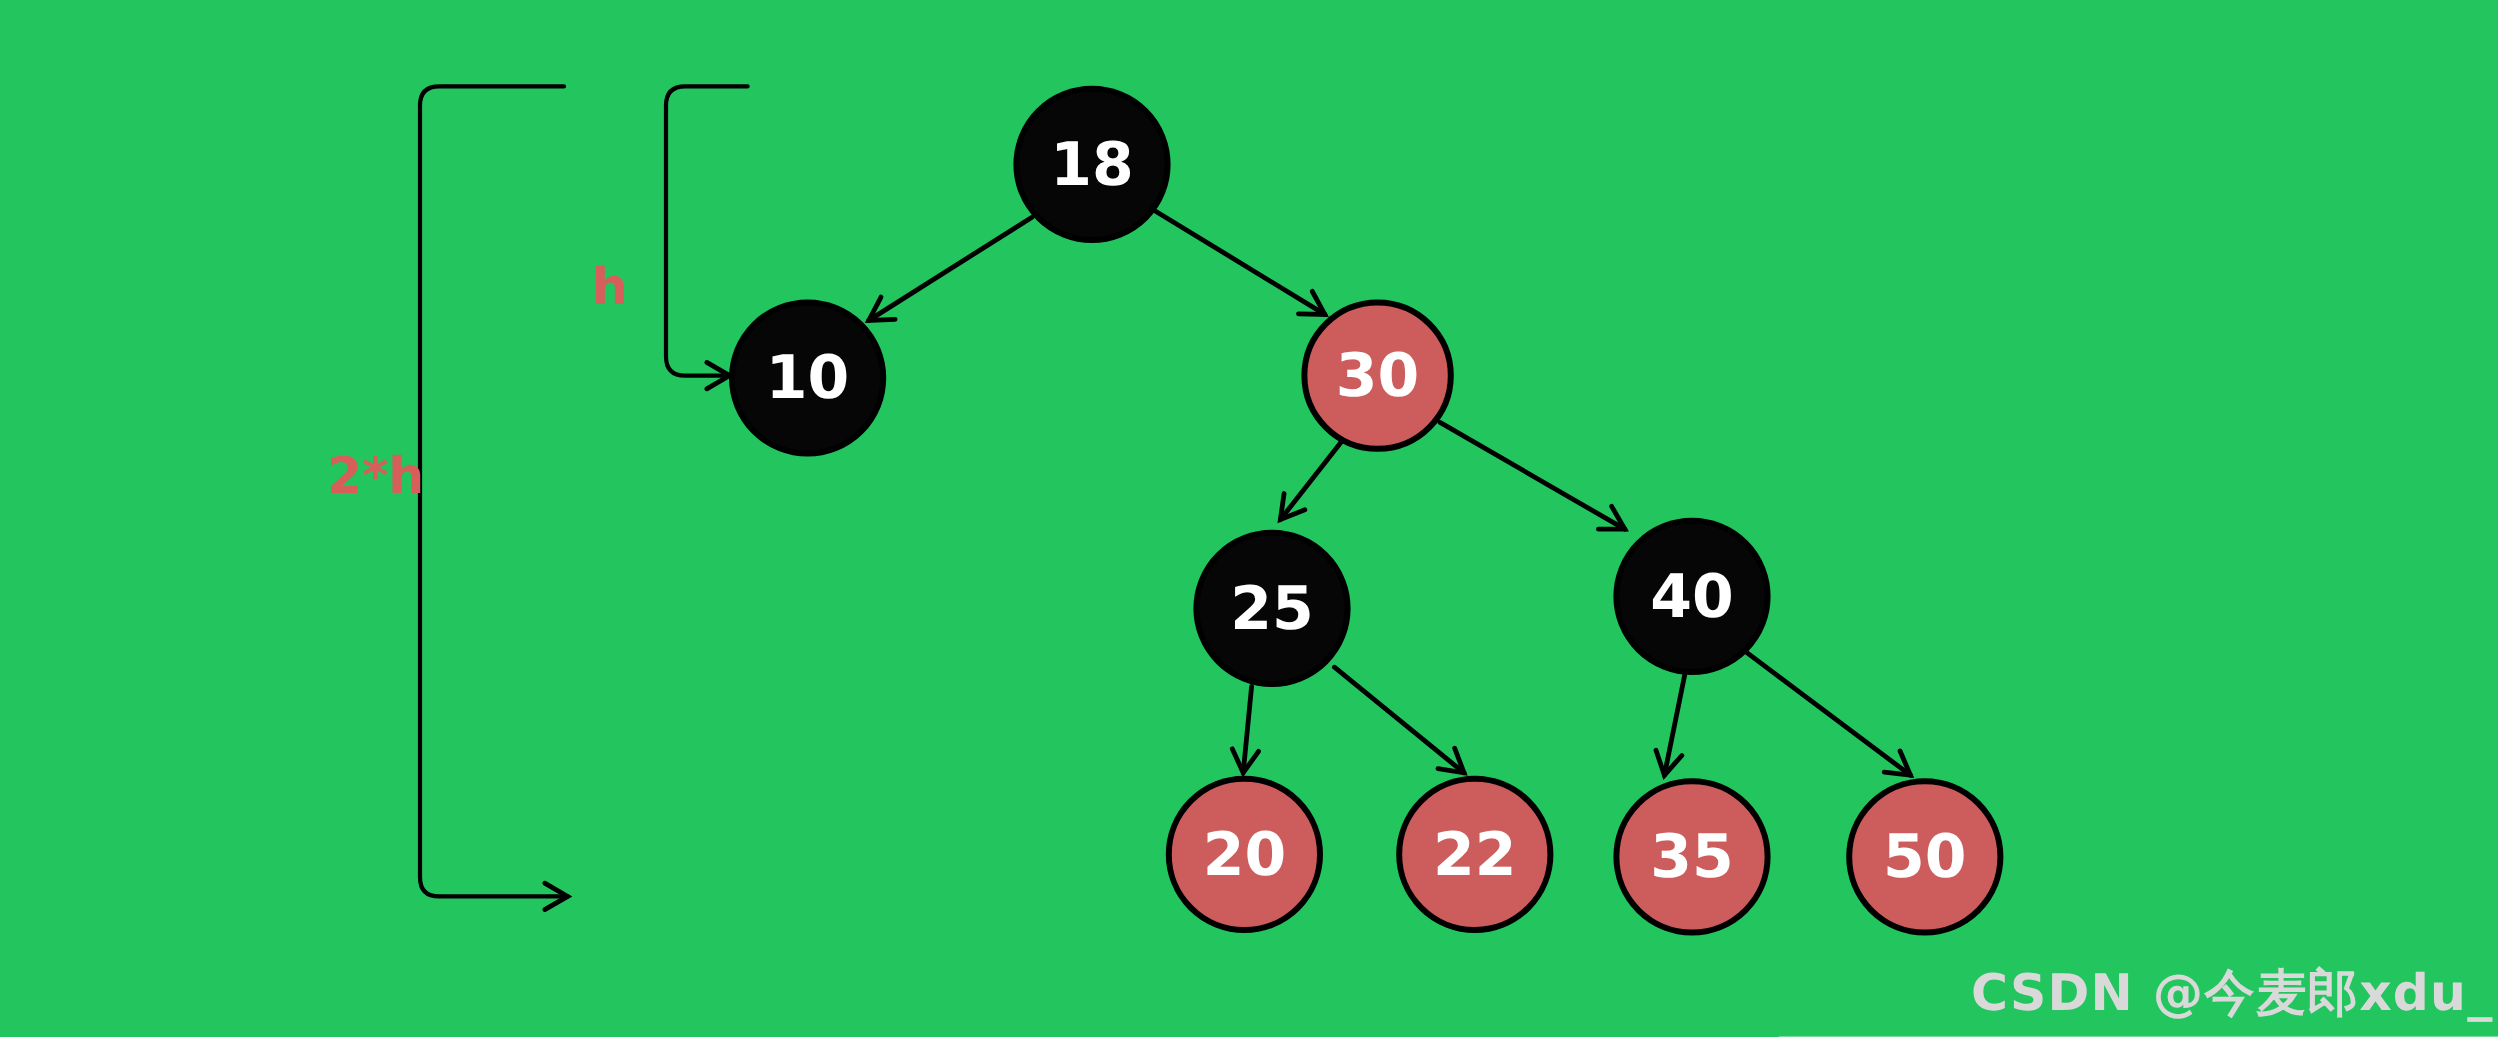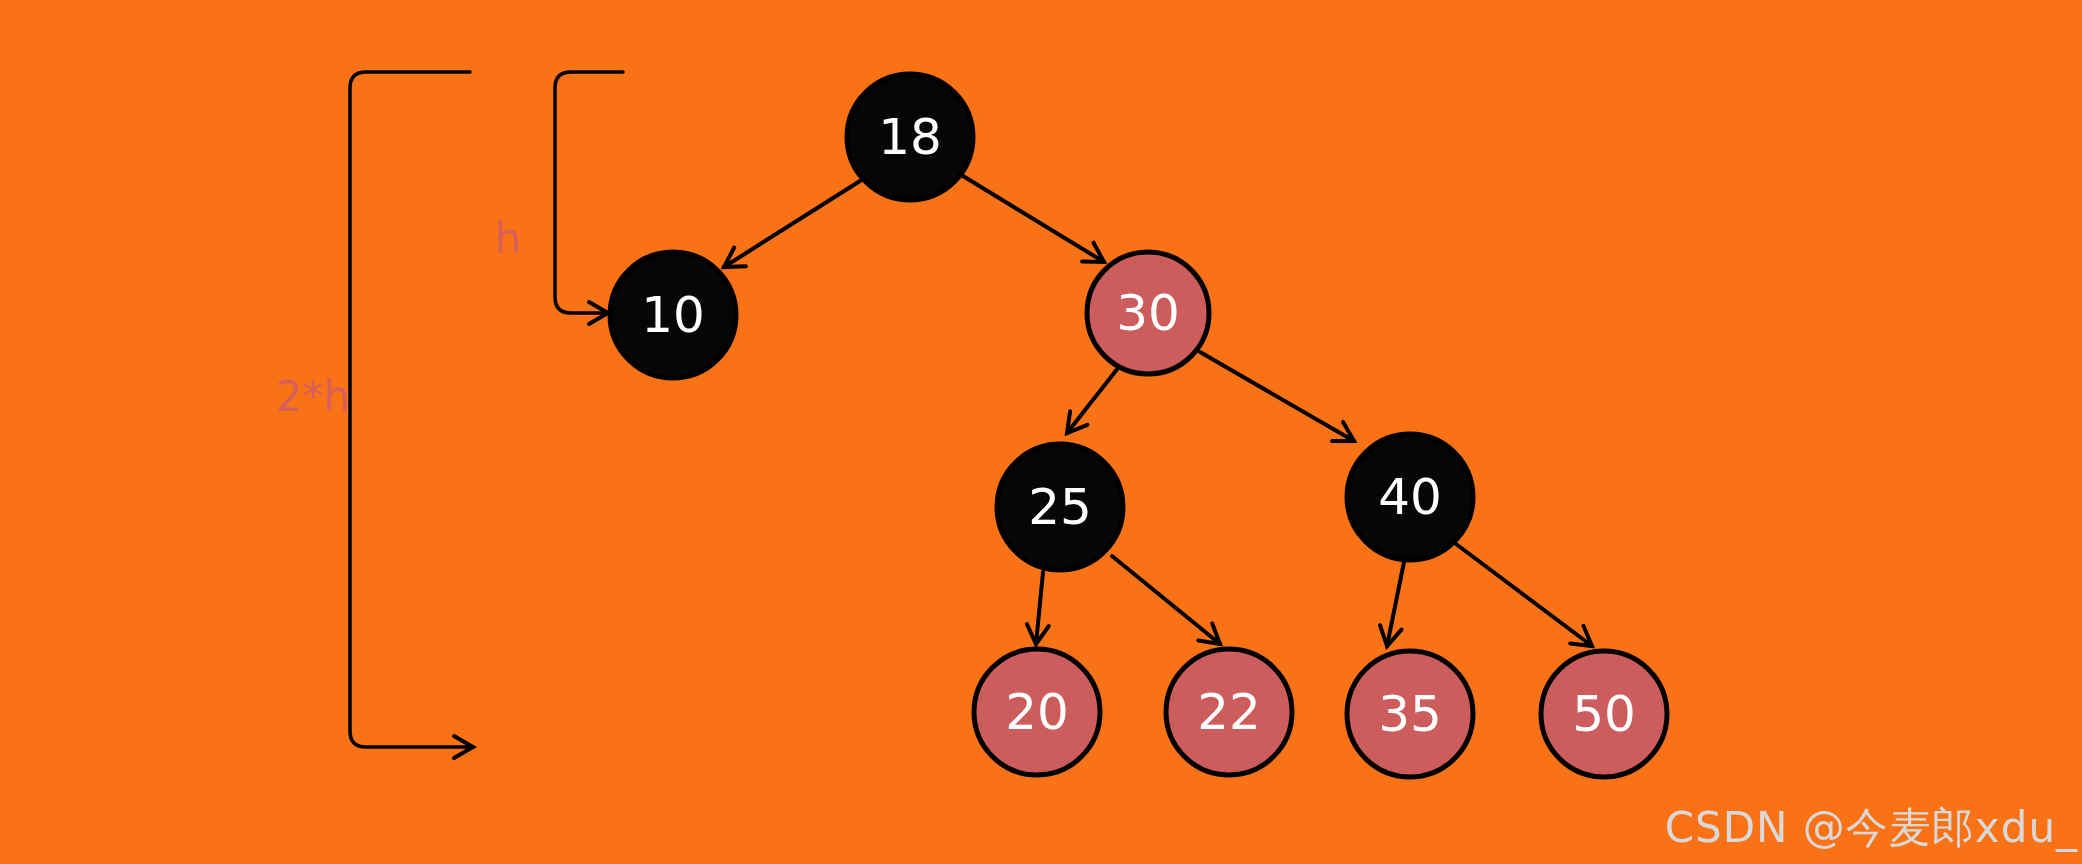--- a/index.html
+++ b/index.html
@@ -5,22 +5,23 @@
   html, body {
     margin: 0;
     padding: 0;
     background: #ffffff;
     font-family: "DejaVu Sans", "Liberation Sans", sans-serif;
   }
   .stage {
     position: relative;
     width: 2082px;
     height: 864px;
-    background: #f97316;
+    background: #22c55e;
     overflow: hidden;
+    font-weight: bold;
   }
   svg text {
     font-family: "DejaVu Sans", "Liberation Sans", sans-serif;
   }
   .node-label {
     font-size: 50px;
   }
   .annotation-label {
     font-size: 42px;
   }

